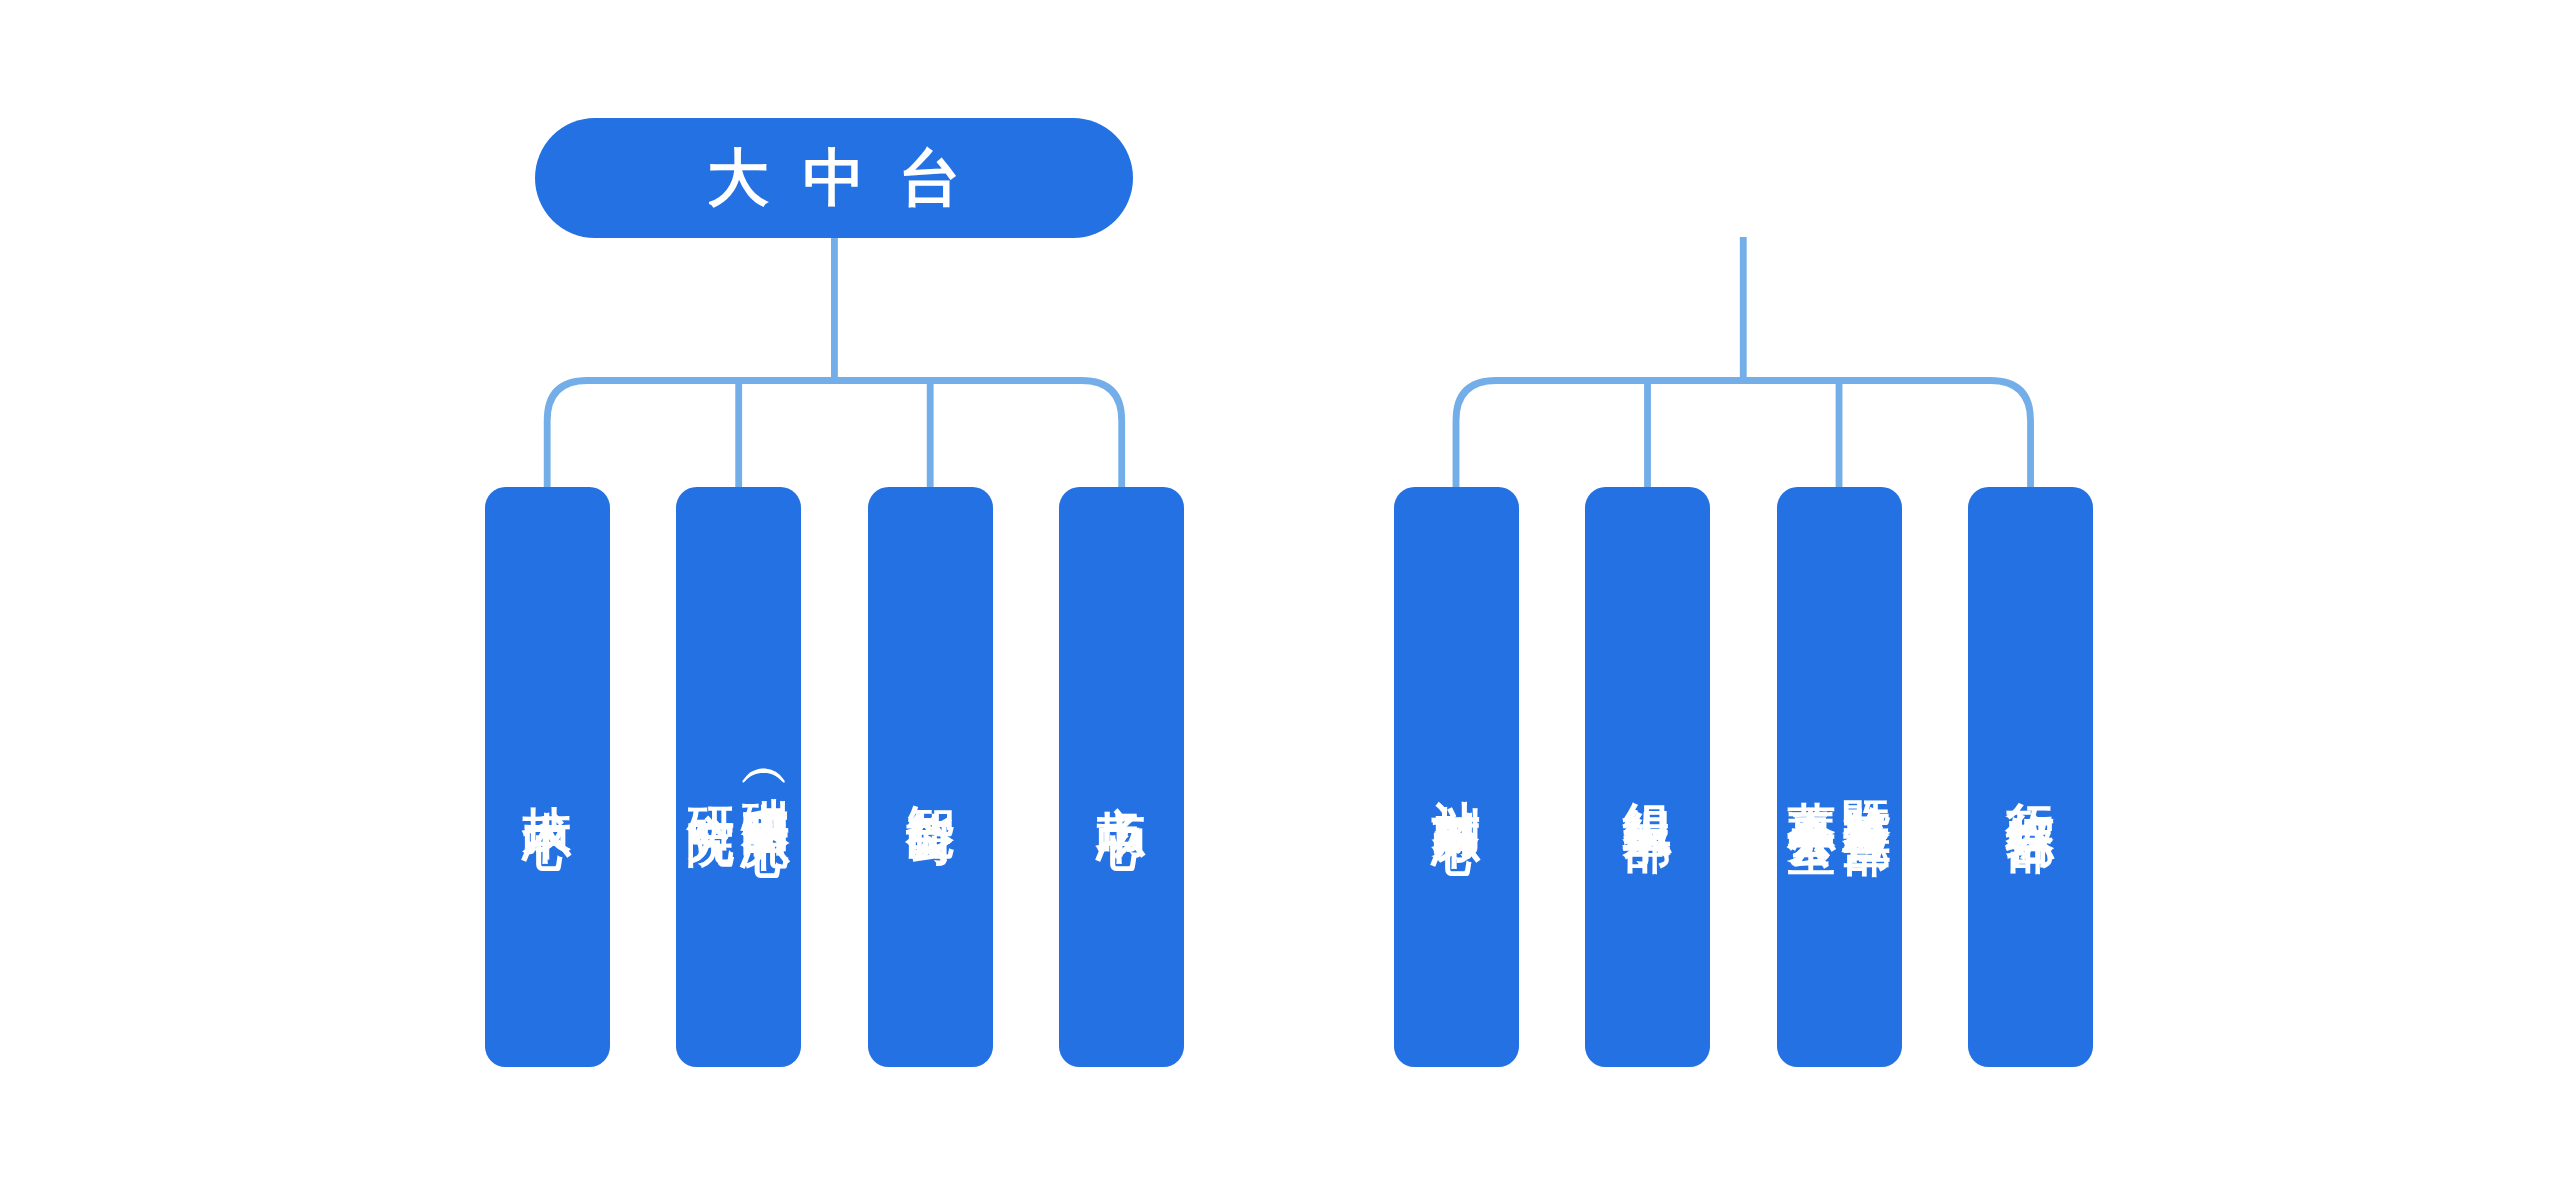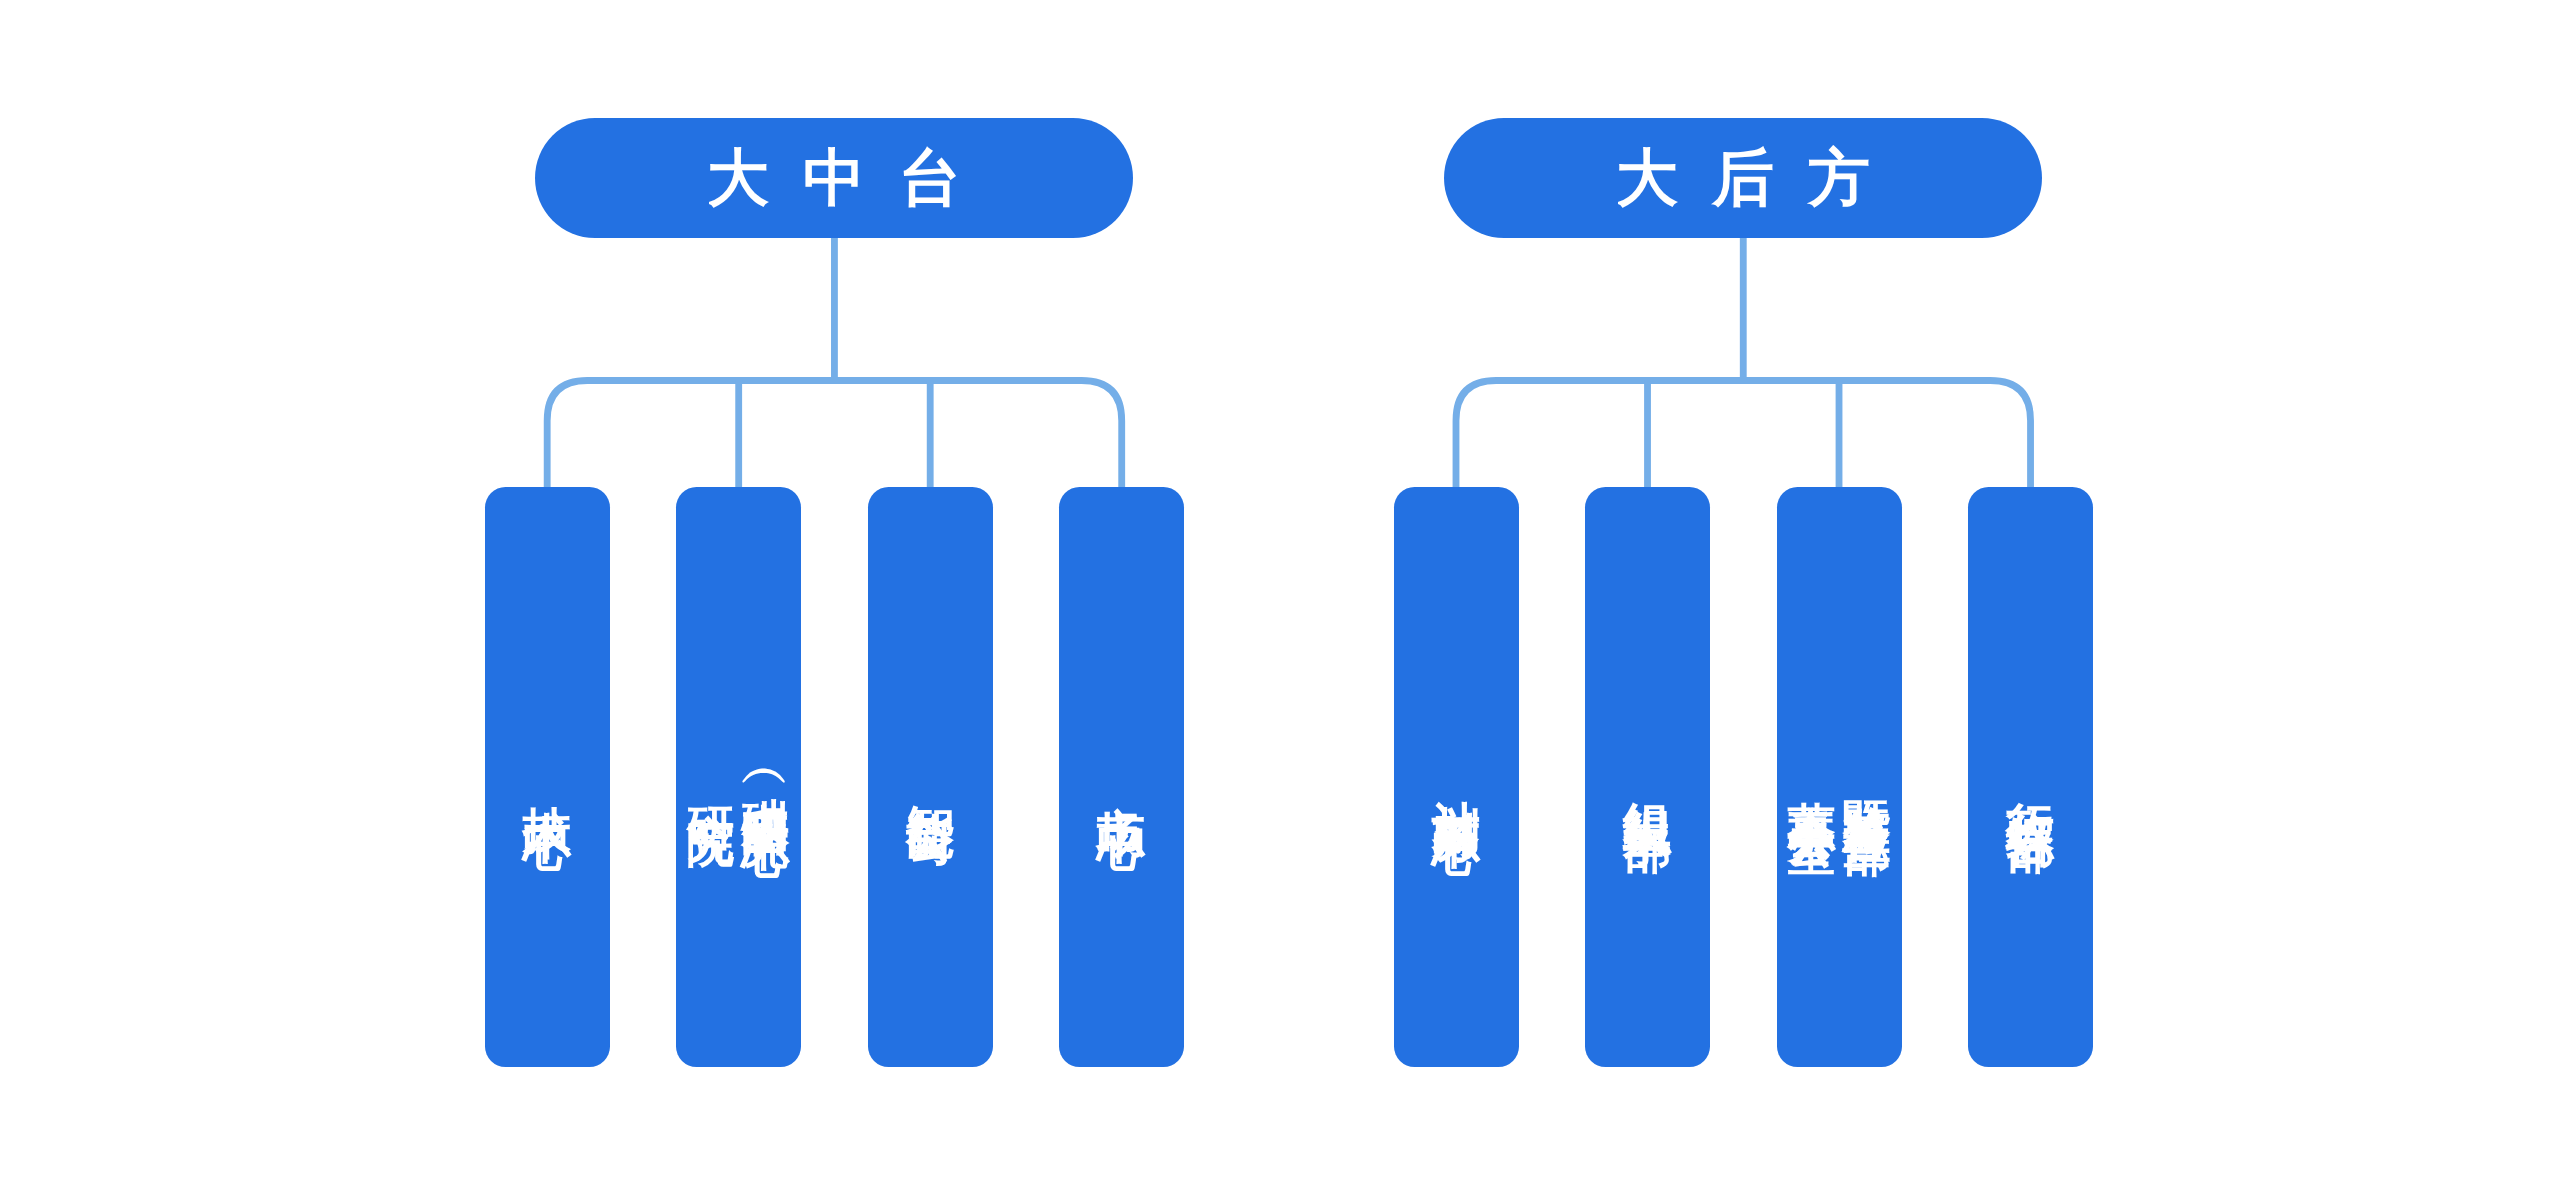--- a/index.html
+++ b/index.html
@@ -114,23 +114,20 @@
     <span class="vtext">研究院
 （碳中和研究中心）</span>
   </div>
   <div class="vbox g1-c3">
     <span class="vtext">智能公司</span>
   </div>
   <div class="vbox g1-c4">
     <span class="vtext">市场中心</span>
   </div>
 
-  <div class="pill g2-pill">
-    <span class="pill-label">大后方</span>
-  </div>
 
   <div class="vbox g2-c1">
     <span class="vtext">计划财务中心</span>
   </div>
   <div class="vbox g2-c2">
     <span class="vtext">组织人事部</span>
   </div>
   <div class="vbox g2-c3">
     <span class="vtext">董事会办公室
 暨监督检查部</span>

